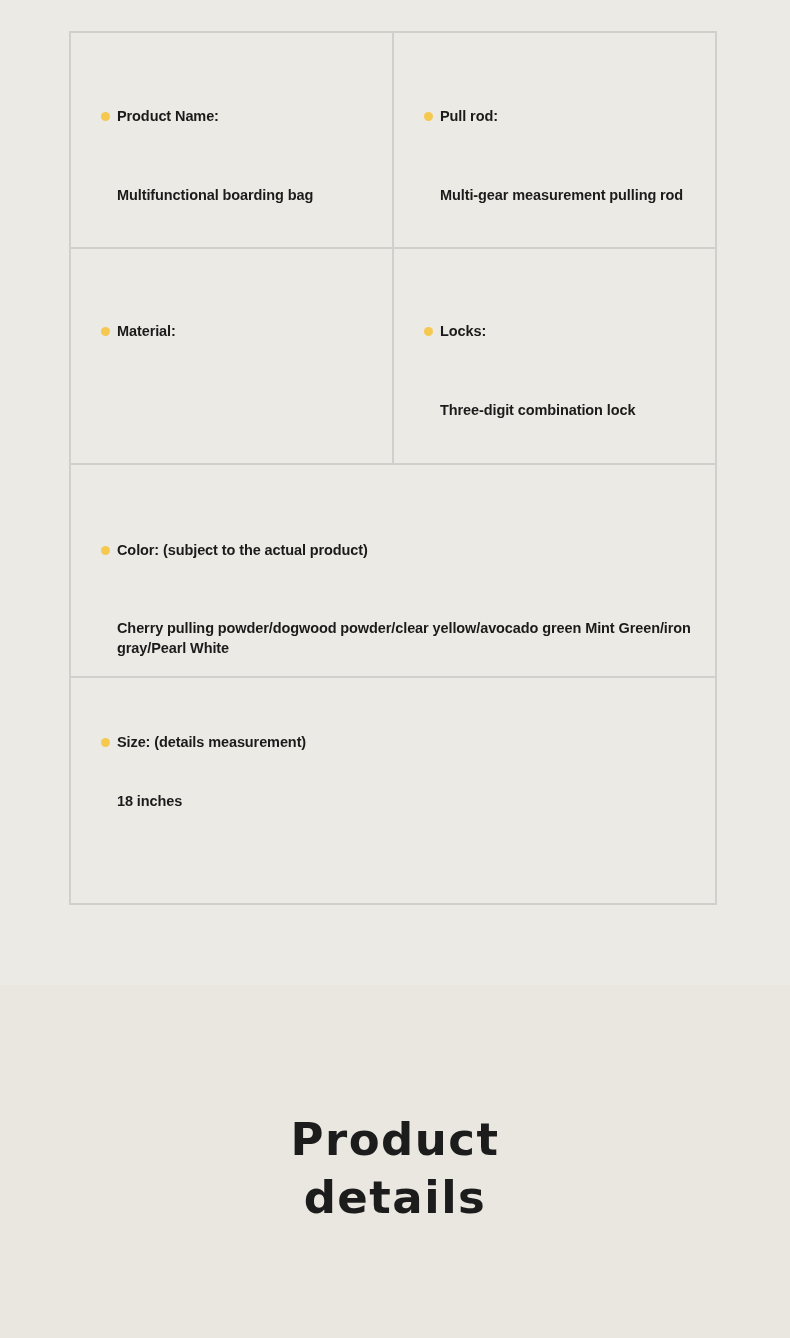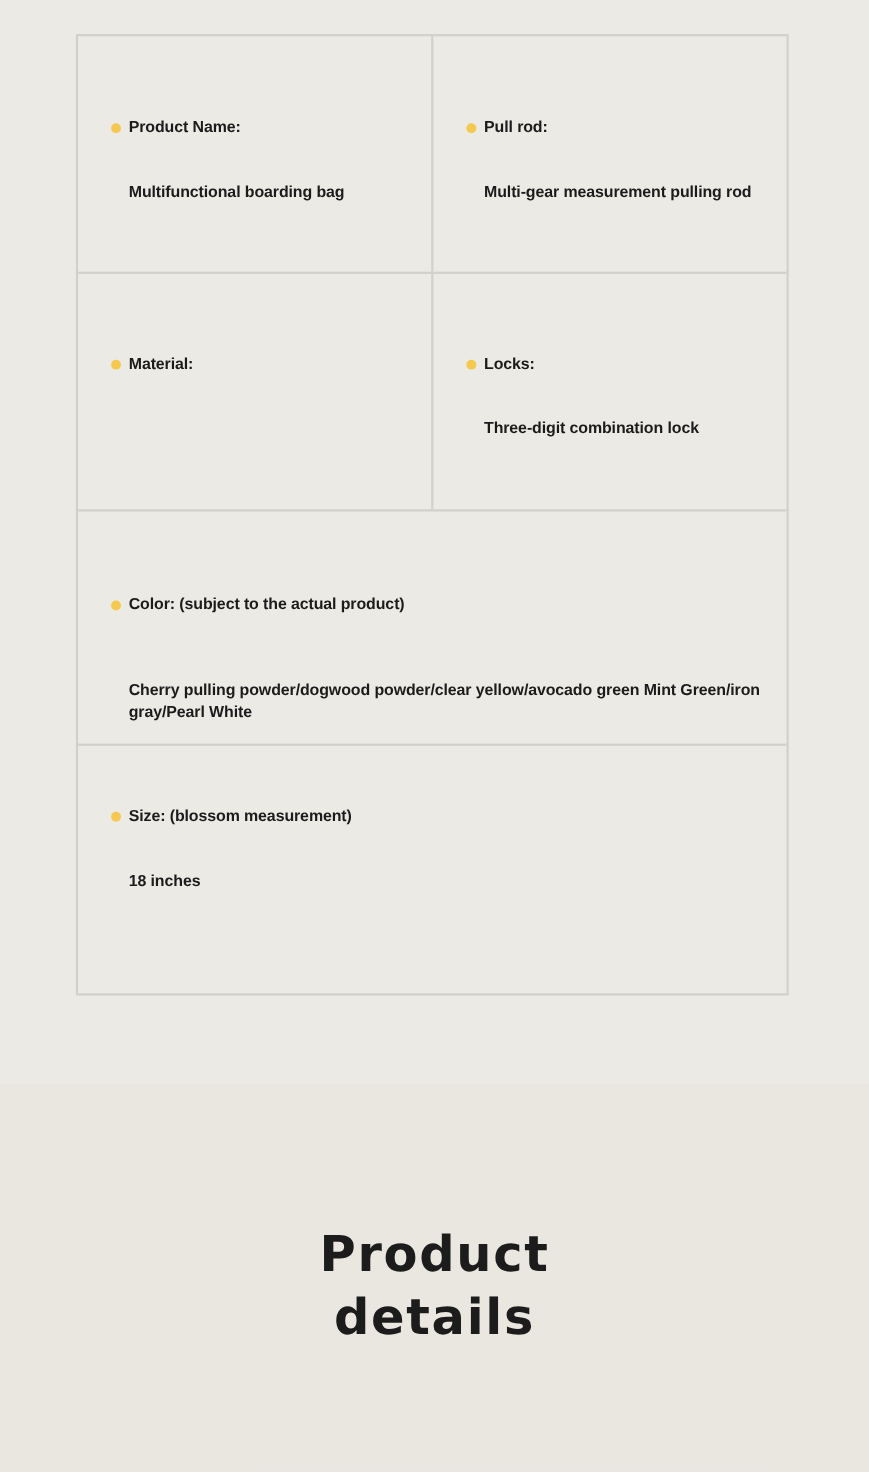--- a/index.html
+++ b/index.html
@@ -59,20 +59,21 @@
     box-sizing: border-box;
     position: relative;
     padding: 0 0 0 30px;
     display: flex;
     flex-direction: column;
     justify-content: center;
   }
 
   .spec-cell.half {
     width: 50%;
+    gap: 20px;
   }
 
   .spec-cell.half.left {
     border-right: 2px solid #d2d0cd;
     width: 324px;
   }
 
   .spec-cell.full {
     width: 100%;
   }
@@ -218,21 +219,21 @@
         <span class="value-line">Cherry pulling powder/dogwood powder/clear yellow/avocado green</span>
         <span class="value-line">Mint Green/iron gray/Pearl White</span>
       </div>
     </div>
   </div>
 
   <div class="spec-row row-4">
     <div class="spec-cell full align-size">
       <div class="spec-label">
         <span class="bullet"></span>
-        <span>Size: (blossom measurement)</span>
+        <span>Size: (details measurement)</span>
       </div>
       <div class="spec-value">
         <span class="value-line">18 inches</span>
       </div>
     </div>
   </div>
 
 </div>
 
 <div class="section-heading">

